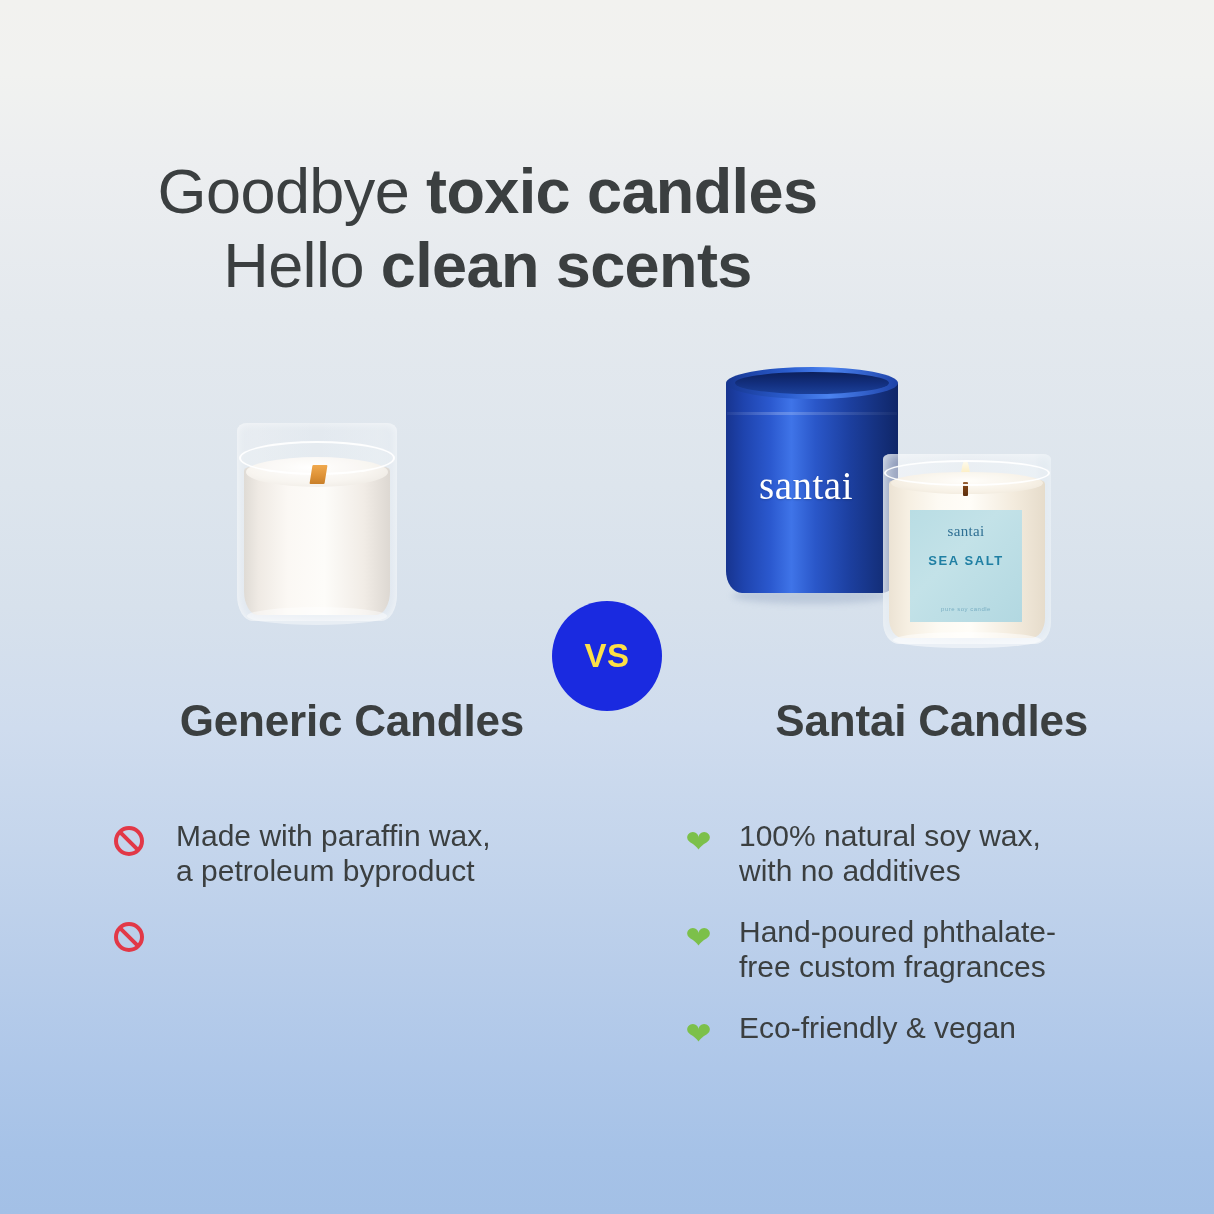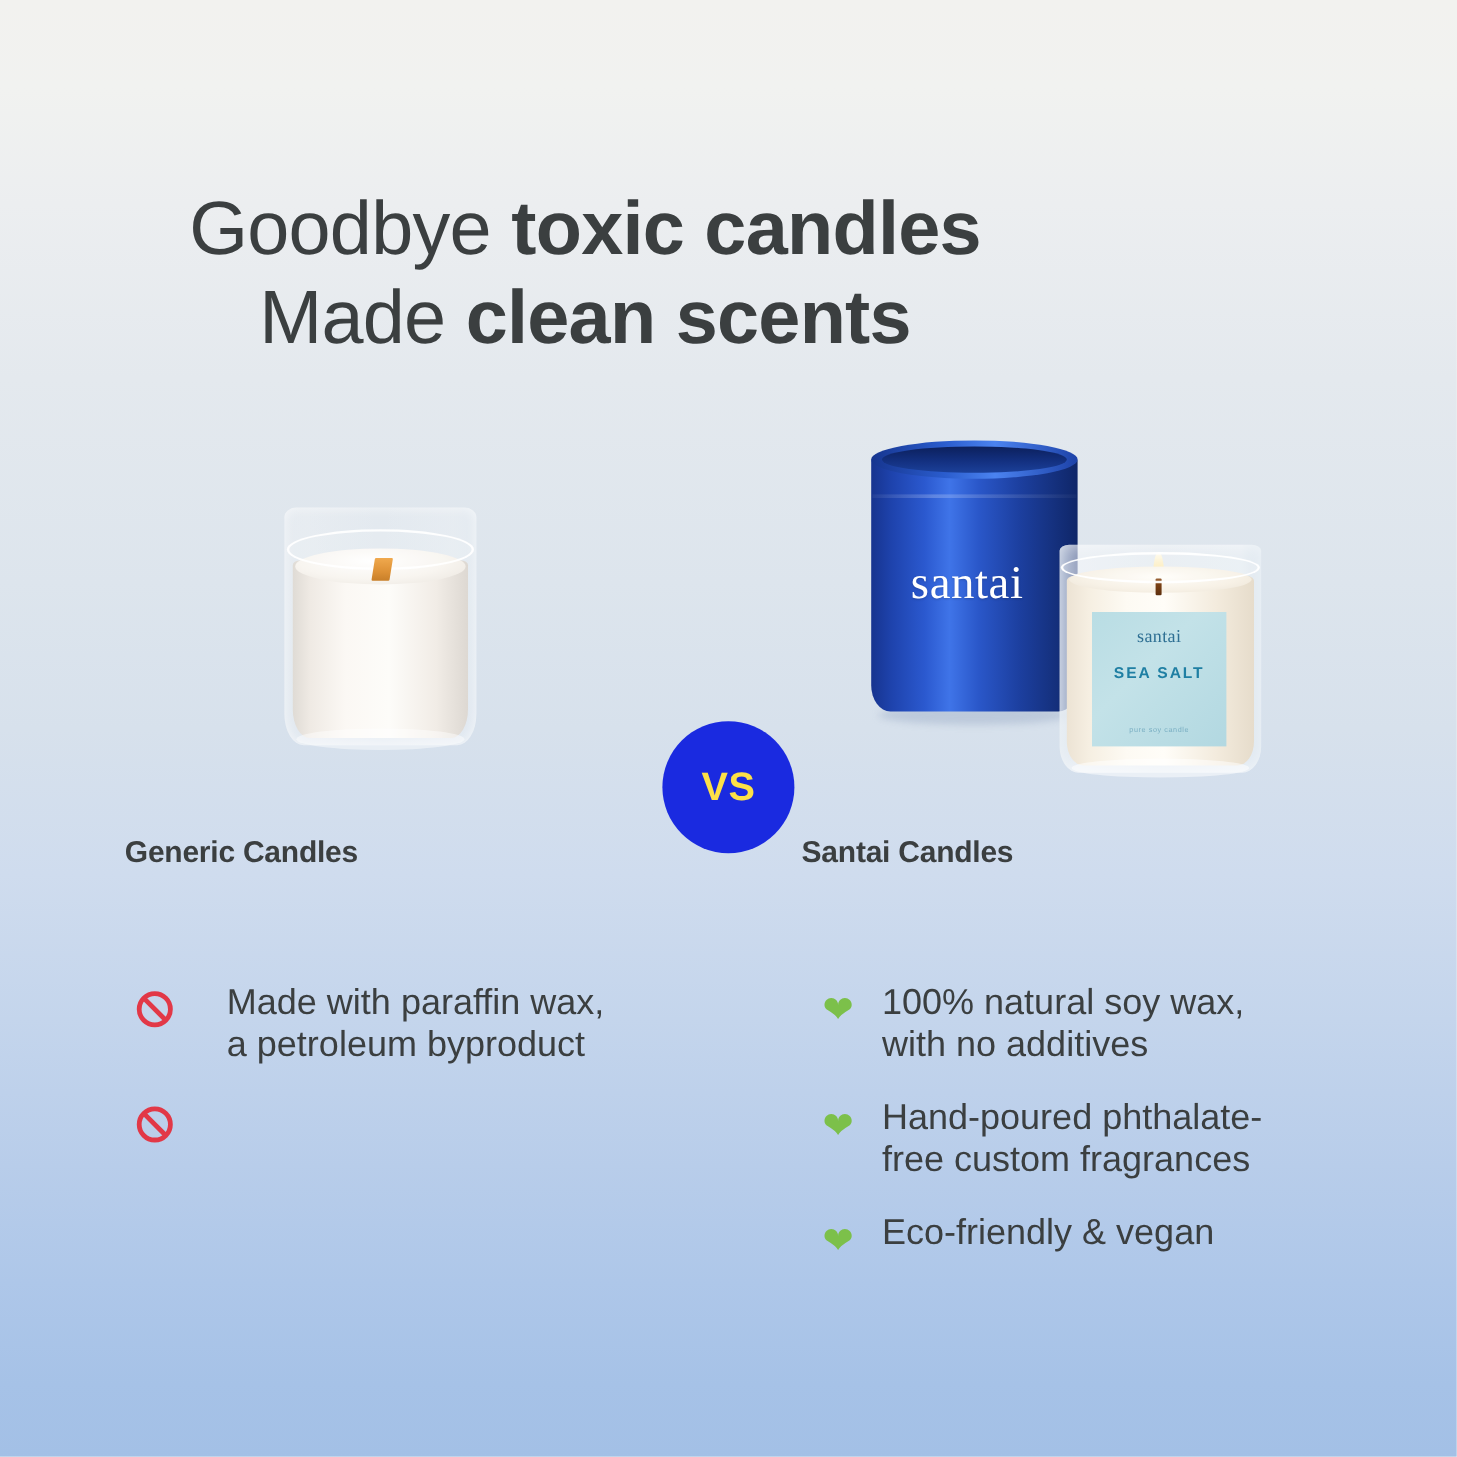--- a/index.html
+++ b/index.html
@@ -315,23 +315,23 @@
     position: absolute;
     top: 696px;
     left: 0;
     width: 1214px;
     height: 48px;
   }
   .col-label {
     position: absolute;
     top: 0;
     width: 420px;
-    text-align: left;
+    text-align: right;
     color: #3b3f40;
-    font-size: 25px;
+    font-size: 44px;
     font-weight: bold;
     letter-spacing: -0.2px;
   }
   .col-label.left  { left: 104px; }
   .col-label.right { left: 668px; }
 
   
   .lists {
     position: absolute;
     top: 818px;
@@ -342,37 +342,36 @@
     position: absolute;
     top: 0;
   }
   .list-col.left  { left: 112px; width: 470px; }
   .list-col.right { left: 682px; width: 440px; }
 
   .feature {
     display: flex;
     align-items: flex-start;
     margin-bottom: 26px;
-    gap: 13px;
   }
   .feature-icon {
     flex: 0 0 auto;
     width: 34px;
     height: 34px;
     margin-top: 6px;
     position: relative;
   }
   .feature-text {
     color: #3b3f40;
     font-size: 30px;
     line-height: 35px;
     white-space: pre-line;
   }
   .list-col.left .feature-text  { margin-left: 30px; }
-  .list-col.right .feature-text { margin-left: 6px; }
+  .list-col.right .feature-text { margin-left: 23px; }
 
   .icon-no {
     position: absolute;
     left: 2px; top: 2px;
     width: 30px; height: 30px;
     box-sizing: border-box;
     border: 4px solid #e23847;
     border-radius: 50%;
   }
   .icon-no::after {
@@ -398,21 +397,21 @@
     text-align: center;
   }
 </style>
 </head>
 <body>
 
 <div class="poster">
 
   <h1 class="headline">
     <span class="line"><span class="light">Goodbye </span><span class="em">toxic candles</span></span>
-    <span class="line"><span class="light">Made </span><span class="em">clean scents</span></span>
+    <span class="line"><span class="light">Hello </span><span class="em">clean scents</span></span>
   </h1>
 
   <div class="product-row">
 
     <div class="generic-candle">
       <div class="gc-glass"></div>
       <div class="gc-wax"></div>
       <div class="gc-wax-top"></div>
       <div class="gc-rim"></div>
       <div class="gc-wick"></div>

